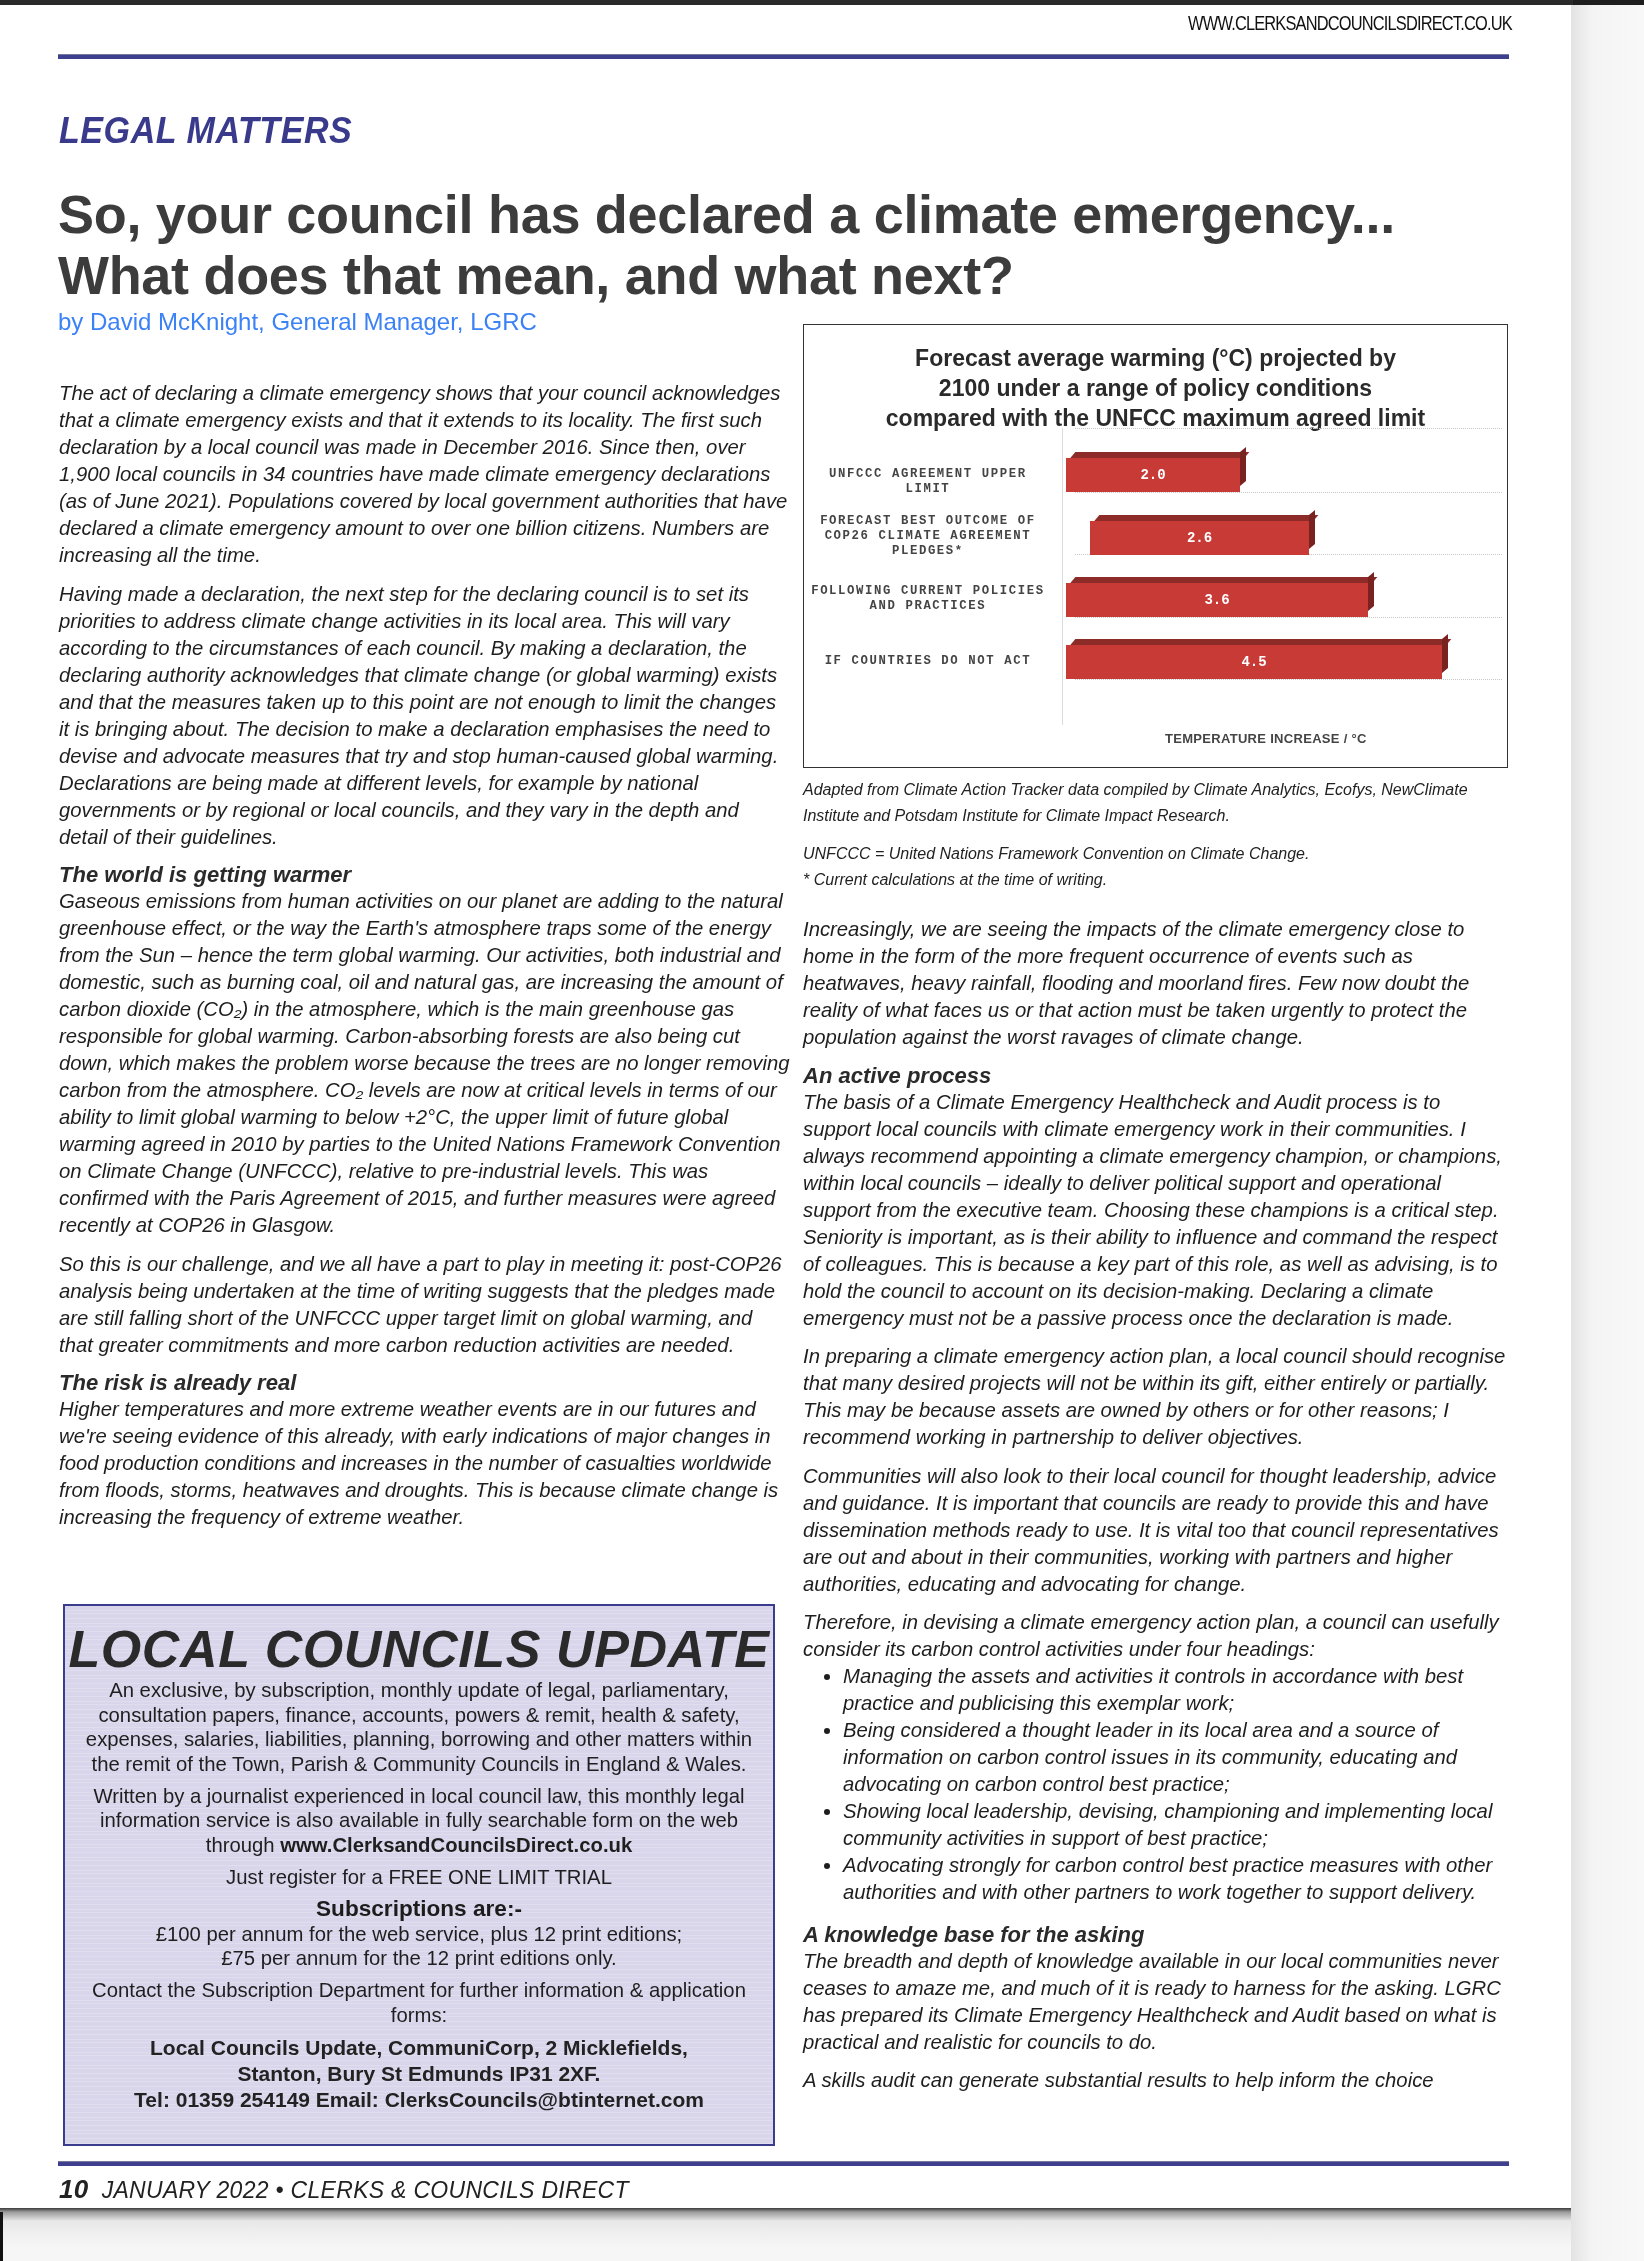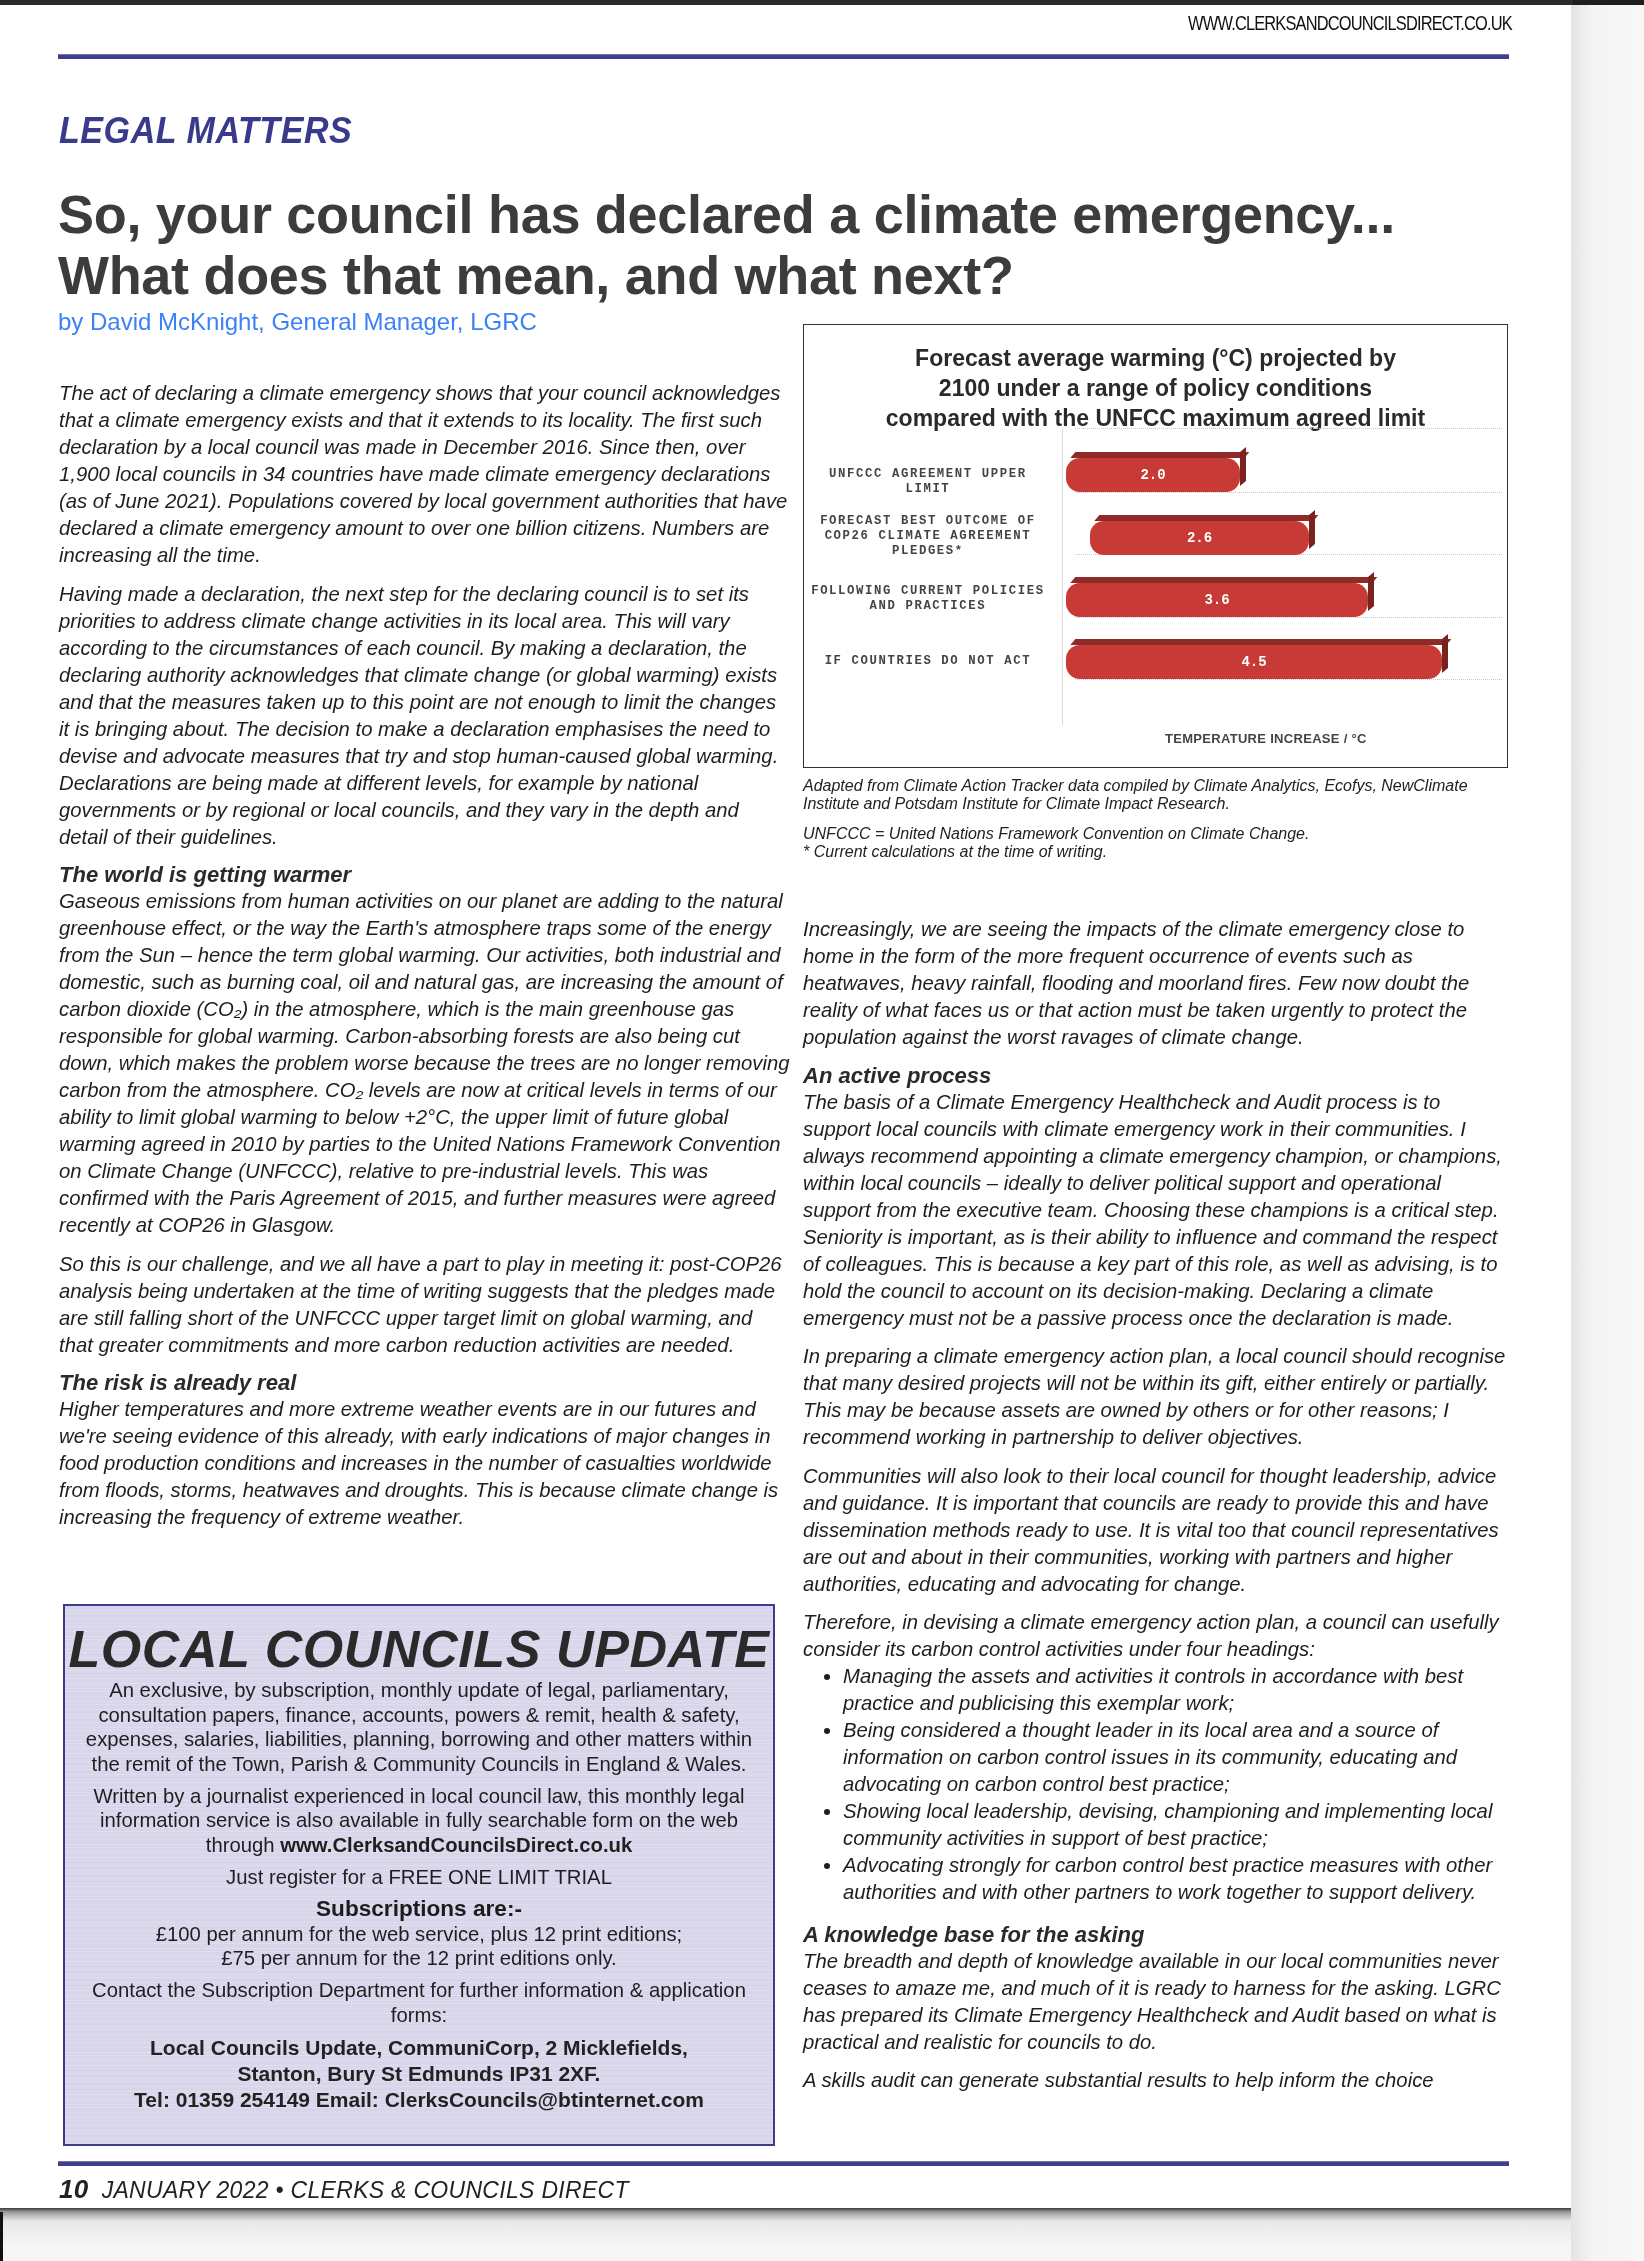--- a/index.html
+++ b/index.html
@@ -38,33 +38,33 @@
   .col li { margin: 0; }
 
   .chart-box { position: absolute; left: 803px; top: 324px; width: 703px; height: 442px;
     border: 1.3px solid #333; background: #fff; }
   .chart-title { position: absolute; left: 0; top: 18px; width: 100%; text-align: center; font-size: 23px; line-height: 30px;
     font-weight: bold; color: #2a2a2a; }
   .chart-area { position: absolute; left: 0; top: 97px; width: 100%; height: 322px; font-family: Liberation Mono, monospace; }
   .cat-label { position: absolute; left: 6.4px; width: 235px; text-align: center; font-size: 12.3px; line-height: 15px;
     letter-spacing: 1.6px; font-weight: bold; color: #444; }
   .bar-wrap { position: absolute; left: 262px; height: 34px; }
-  .bar { position: relative; height: 34px; background: #c83a36; border-radius: 14px; }
+  .bar { position: relative; height: 34px; background: #c83a36; }
   .bar::before { content: ""; position: absolute; left: 3.9px; top: -6.4px; right: -3.9px; height: 6.4px; background: #8c2b28;
     transform: skewX(-40deg); transform-origin: bottom left; }
   .bar::after { content: ""; position: absolute; right: -6.4px; top: -6.4px; width: 6.4px; height: 34px; background: #7a2220;
     transform: skewY(-40deg); transform-origin: top left; }
   .bar-value { position: absolute; left: 0; top: 0; width: 100%; text-align: center; line-height: 34px; color: #fff;
     font-size: 14px; font-weight: bold; }
   .gridline { position: absolute; left: 271px; right: 5.2px; height: 0; border-top: 1.3px dotted #c8c8c8; }
   .axis-left { position: absolute; left: 258px; top: 6.4px; height: 297px; border-left: 1.3px solid #dcdcdc; }
   .axis-label { position: absolute; left: 361px; top: 406px; font-size: 13px; font-weight: bold; color: #444; letter-spacing: 0.3px; }
 
   .caption { position: absolute; left: 803px; top: 777px; width: 709px; font-style: italic; font-size: 16px;
-    line-height: 18px; color: #222; }
+    line-height: 26px; color: #222; }
   .caption p { margin: 0 0 11.6px 0; }
 
   .ad-box { position: absolute; left: 63px; top: 1604px; width: 712px; height: 542px; background: #d9d6ec;
     border: 2.6px solid #3c3c8c; box-sizing: border-box;
     background-image: repeating-linear-gradient(0deg, rgba(255,255,255,0.18) 0px, rgba(255,255,255,0.18) 0.6px, transparent 0.6px, transparent 2.6px); }
   .ad-title { text-align: center; font-size: 52px; font-weight: bold; font-style: italic; color: #2a2a2a; margin-top: 14px;
     letter-spacing: 0.6px; line-height: 58px; }
   .ad-text { text-align: center; font-size: 20.3px; line-height: 24.5px; color: #1e1e1e; margin: 0 9px; }
   .ad-text.gap { margin-top: 7.7px; }
   .ad-bold { font-weight: bold; }

